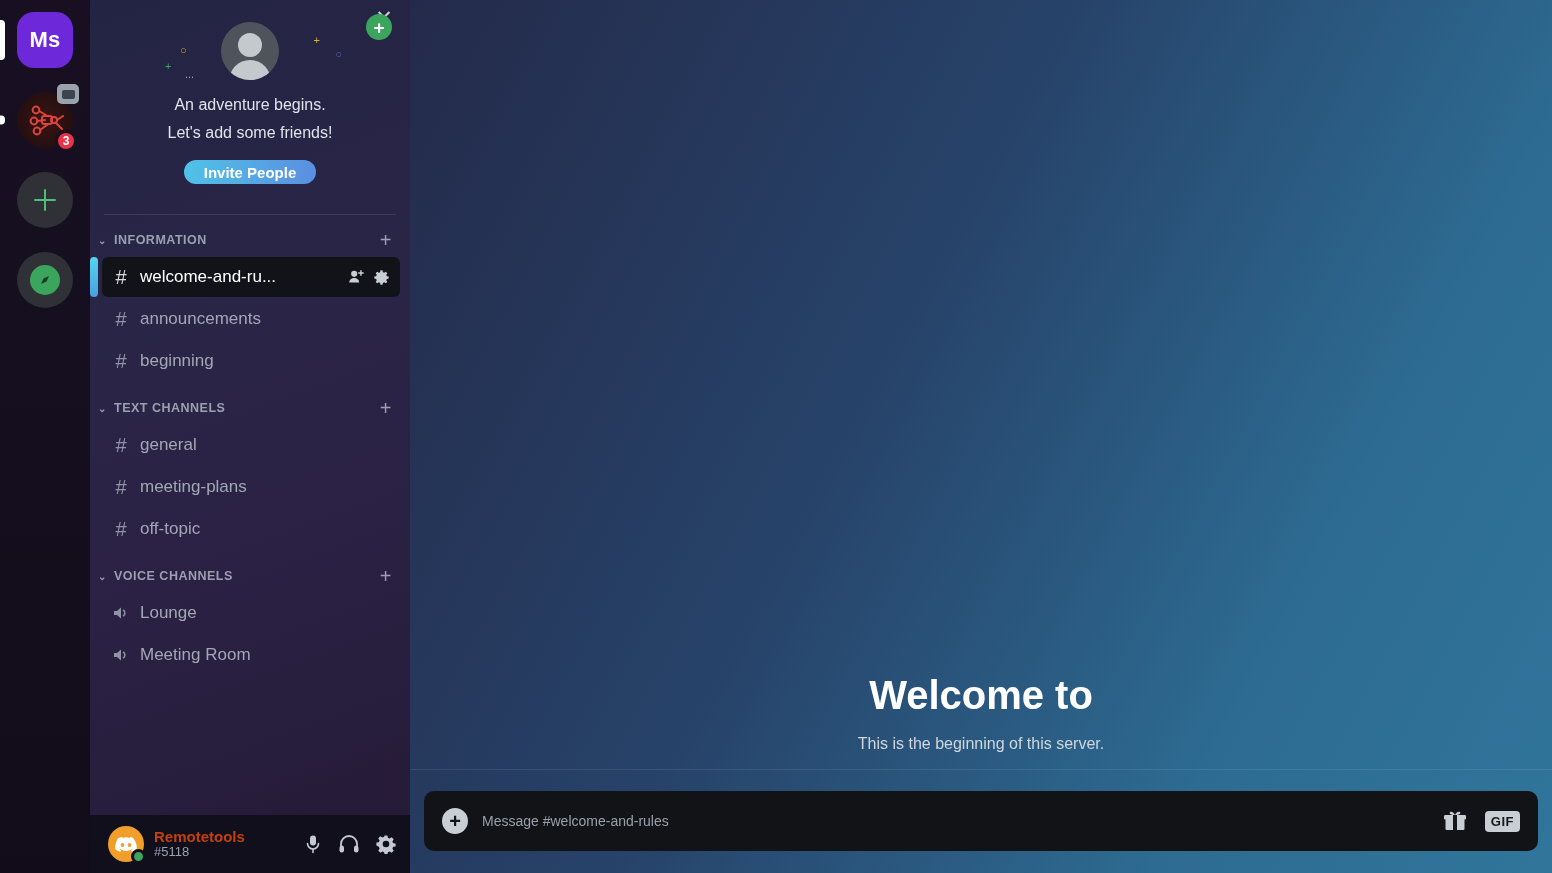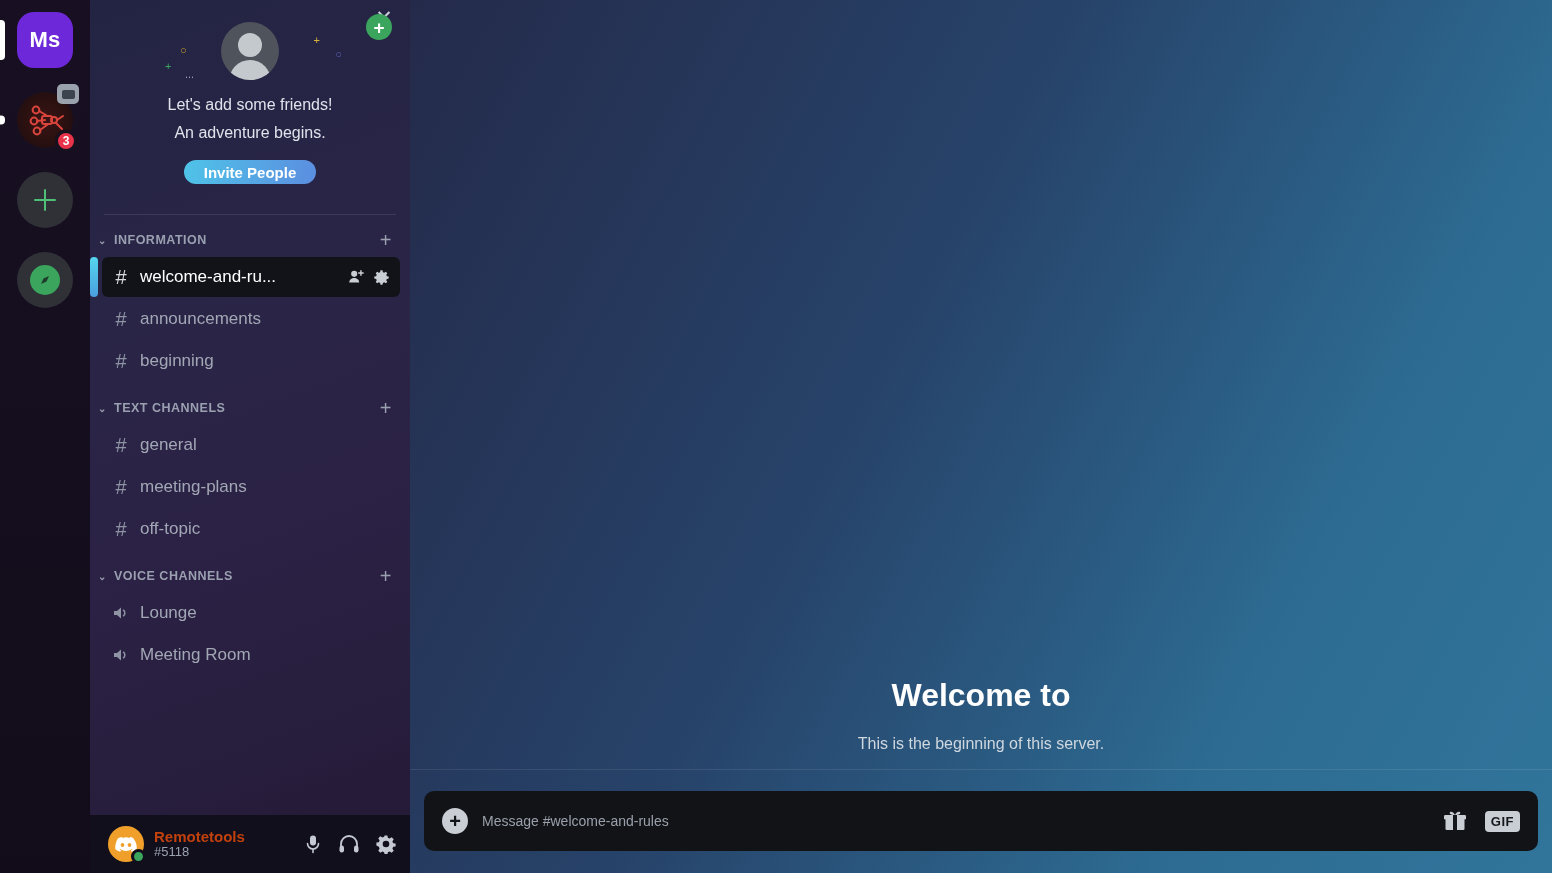--- a/index.html
+++ b/index.html
@@ -145,21 +145,21 @@
   
   .main {
     flex: 1; height: 873px; position: relative;
     background: linear-gradient(118deg,#242a4a 0%,#27436a 42%,#2d6b92 75%,#31759b 100%);
     display: flex; flex-direction: column;
   }
   .welcome {
     flex: 1; display: flex; flex-direction: column; align-items: center; justify-content: flex-end;
     padding-bottom: 24px;
   }
-  .w-title { color: #fff; font-size: 32px; font-weight: 700; line-height: 52px; text-align: center; }
+  .w-title { color: #fff; font-size: 40px; font-weight: 700; line-height: 52px; text-align: center; }
   .w-sub { color: #cfd7df; font-size: 16px; margin-top: 14px; }
   .composer-wrap { padding: 0 14px 22px; position: relative; }
   .composer-wrap::before {
     content:""; position:absolute; left:0; right:0; top:-8px; height:1px;
     background: rgba(255,255,255,.09);
   }
   .composer {
     height: 60px; border-radius: 10px; background: #121317;
     display: flex; align-items: center; padding: 0 18px 0 18px; gap: 14px; margin-top: 14px;
   }
@@ -242,22 +242,22 @@
         <span class="spark s3">⋯</span>
         <span class="spark s4">+</span>
         <span class="spark s5">○</span>
         <div class="avatar-big">
           <div class="head"></div>
             <div class="body"></div>
         </div>
         <div class="avatar-plus">+</div>
       </div>
 
+      <div class="banner-text">An adventure begins.</div>
       <div class="banner-text">Let's add some friends!</div>
-      <div class="banner-text">An adventure begins.</div>
 
       <button class="invite-btn">Invite People</button>
     </div>
 
     <div class="divider"></div>
 
     <div class="channels">
 
       <div class="cat">
         <span class="chev">⌄</span>

